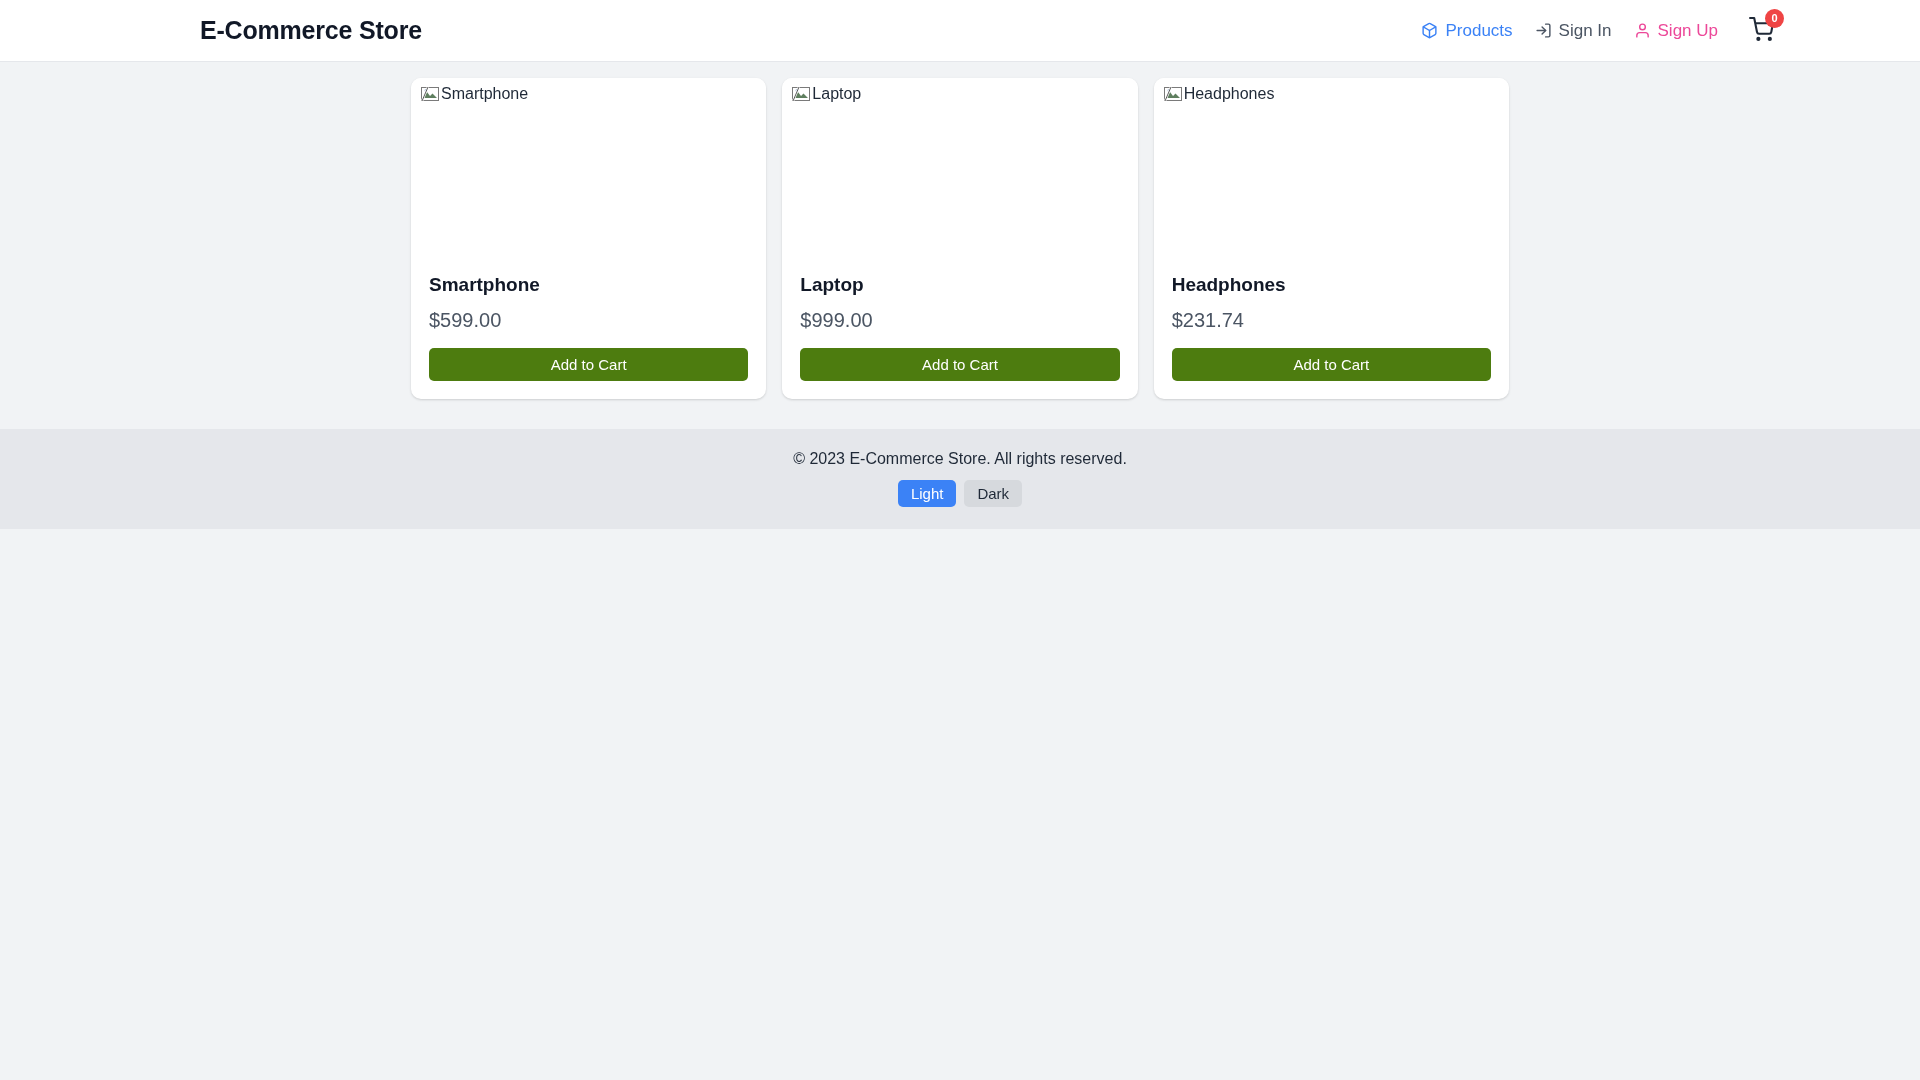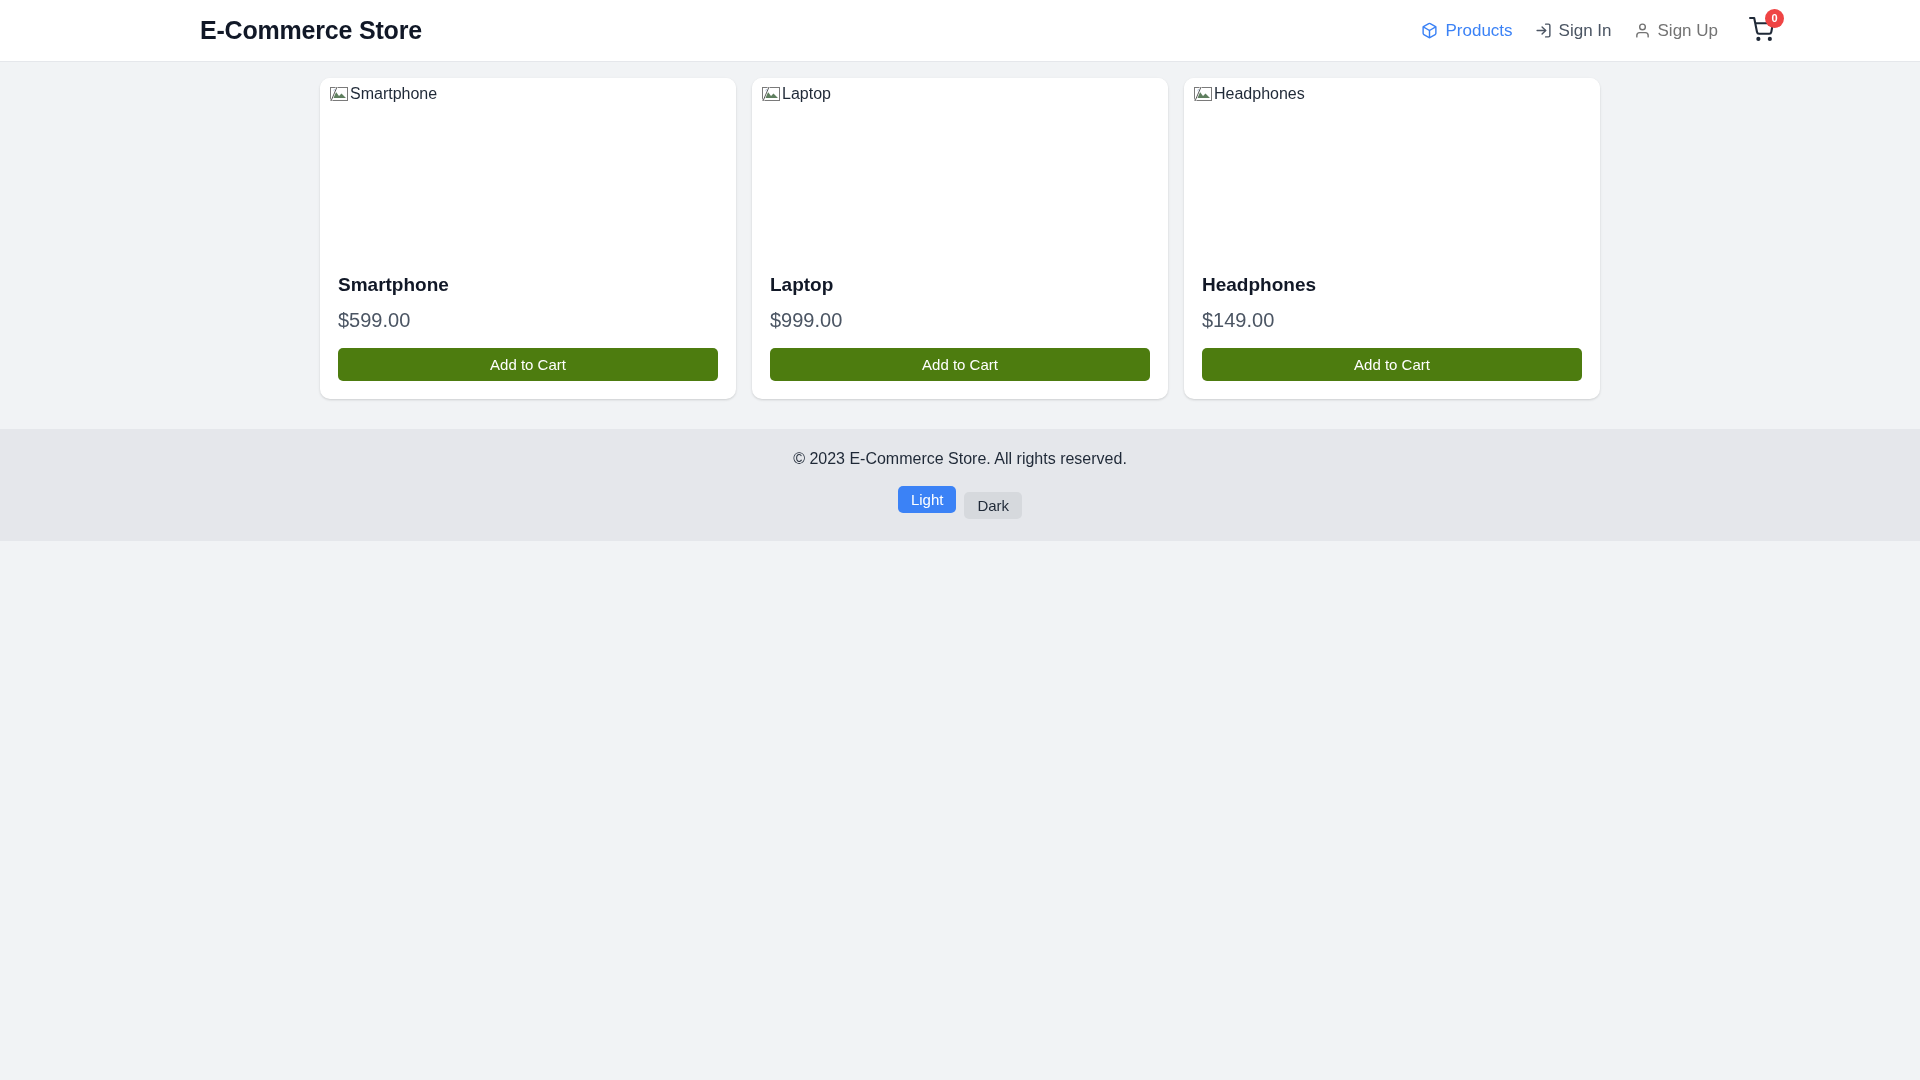--- a/index.html
+++ b/index.html
@@ -45,21 +45,21 @@
     gap: 7px;
     font-size: 17px;
     text-decoration: none;
     white-space: nowrap;
     cursor: pointer;
   }
   .nav-link .nav-label { line-height: 1; }
 
   .nav-products { color: #3b82f6; padding-left: 40px; }
   .nav-signin   { color: #4b5563; }
-  .nav-signup   { color: #737373; justify-content: center; }
+  .nav-signup   { color: #ec4899; justify-content: center; }
 
   .nav-icon {
     display: inline-flex;
     align-items: center;
     justify-content: center;
     width: 17px;
     height: 17px;
     flex: 0 0 auto;
   }
 
@@ -96,21 +96,21 @@
   }
 
   
   .main-area {
     background: #f1f3f5;
     padding: 16px 0 20px 0;
     min-height: 367px;
   }
 
   .product-grid {
-    width: 1280px;
+    width: 1098px;
     margin: 0 auto;
     display: grid;
     grid-template-columns: repeat(3, 1fr);
     column-gap: 16px;
   }
 
   .product-card {
     background: #ffffff;
     border-radius: 10px;
     box-shadow: 0 1px 3px rgba(0,0,0,0.10), 0 1px 2px rgba(0,0,0,0.06);
@@ -205,21 +205,21 @@
     border-radius: 5px;
     height: 27px;
     padding: 0 13px;
     font-size: 15px;
     font-family: "Liberation Sans", sans-serif;
     cursor: pointer;
     line-height: 27px;
     text-align: center;
   }
   .theme-btn.is-active { background: #3b82f6; color: #ffffff; }
-  .theme-btn.is-inactive { background: #d6d9dd; color: #1f2937; margin-top: 12px; }
+  .theme-btn.is-inactive { background: #d6d9dd; color: #1f2937; }
 
   .page-rest { background: #f1f3f5; flex: 1; }
 </style>
 </head>
 <body>
 
 <header class="site-header">
 
   <div class="brand-title">E-Commerce Store</div>
 
@@ -328,21 +328,21 @@
               <circle cx="5" cy="4.5" r="1.4" fill="#9fb8d8"></circle>
               <path d="M1 15 L7 1" stroke="#ffffff" stroke-width="2.2" fill="none"></path>
               <path d="M1 15 L7 1" stroke="#5a5a5a" stroke-width="1" fill="none"></path>
             </svg>
           </span>
           <span>Headphones</span>
         </span>
       </div>
       <div class="product-body">
         <div class="product-name">Headphones</div>
-        <div class="product-price">$149.00</div>
+        <div class="product-price">$231.74</div>
         <button class="add-to-cart-btn">Add to Cart</button>
       </div>
     </div>
 
   </div>
 </main>
 
 <footer class="site-footer">
   <div class="footer-copy">© 2023 E-Commerce Store. All rights reserved.</div>
   <div class="theme-toggle">

